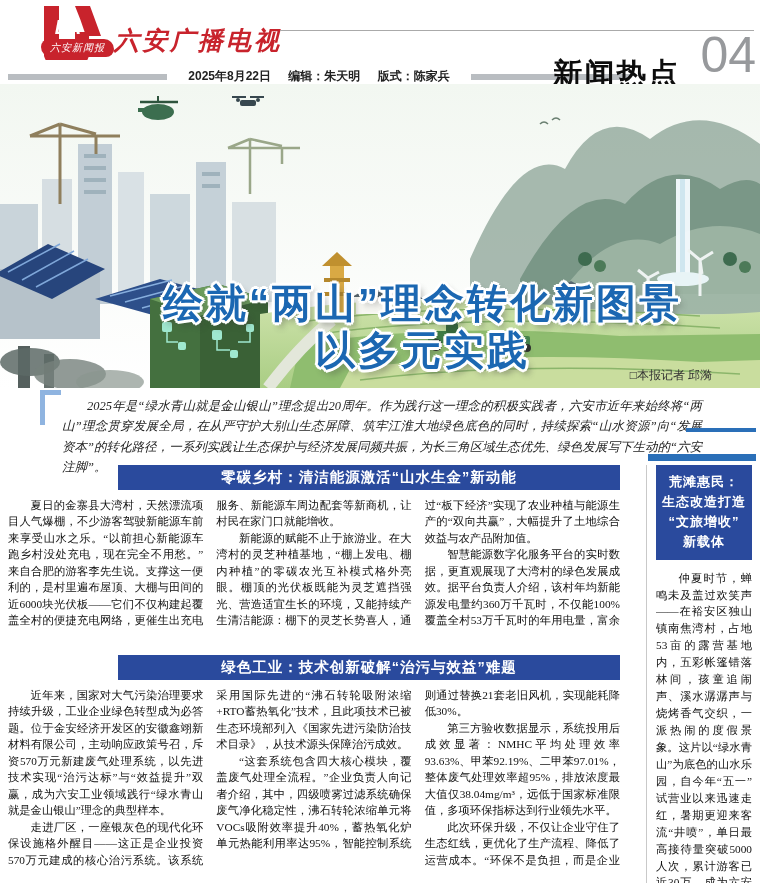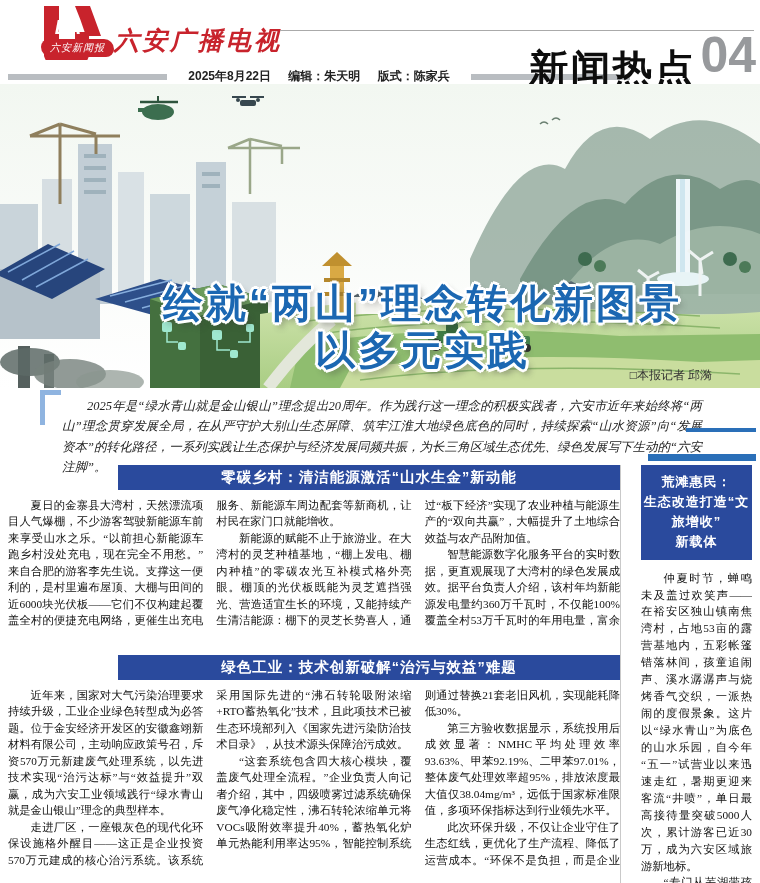--- a/index.html
+++ b/index.html
@@ -12,22 +12,22 @@
   .brand-script{position:absolute;left:114px;top:24px;color:#c8232c;font-size:25px;
     font-weight:700;font-style:italic;font-family:"Liberation Serif",serif;letter-spacing:3px;white-space:nowrap;}
   .brand-rule{position:absolute;left:280px;right:6px;top:30px;height:1px;background:#aaa;}
   .badge{position:absolute;left:41px;top:39px;background:#c8232c;color:#fff;font-size:10px;
     padding:2px 9px;border-radius:8px 10px 8px 10px;font-style:italic;letter-spacing:1px;}
   .dateline{position:absolute;left:8px;top:60px;width:622px;display:flex;align-items:center;}
   .dl-bar{height:6px;background:#b9bdc1;flex:1;}
   .dl-text{flex:none;margin:8px 14px;font-size:12px;font-weight:bold;color:#222;white-space:nowrap;}
   .dl-text span{margin:0 7px;}
   .section-label{position:absolute;right:4px;top:30px;display:flex;align-items:flex-start;}
-  .section-label .t{font-size:40px;font-weight:900;color:#0d0d0d;letter-spacing:2px;margin-top:12px;}
-  .section-label .n{font-size:50px;font-weight:700;color:#97999c;line-height:1;margin-left:4px;}
+  .section-label .t{font-size:30px;font-weight:900;color:#0d0d0d;letter-spacing:2px;margin-top:24px;}
+  .section-label .n{font-size:50px;font-weight:400;color:#97999c;line-height:1;margin-left:20px;}
 
   
   .hero{position:relative;height:304px;overflow:hidden;}
   .hero svg{display:block;}
   .headline{position:absolute;left:130px;right:45px;top:196px;text-align:center;
     color:#1b67b2;font-weight:900;letter-spacing:3px;line-height:47px;font-size:40px;
     text-shadow:-3px 0 0 #fff,3px 0 0 #fff,0 -3px 0 #fff,0 3px 0 #fff,
       -2px -2px 0 #fff,2px -2px 0 #fff,-2px 2px 0 #fff,2px 2px 0 #fff,4px 5px 6px rgba(60,60,60,.45);}
   .byline{position:absolute;right:48px;bottom:4px;font-size:12px;color:#333;
     font-family:"Liberation Serif",serif;}
@@ -45,21 +45,21 @@
   .content{display:flex;padding:0 8px;height:418px;box-sizing:border-box;}
   .main{width:612px;flex:none;}
   .banner{margin-left:110px;height:25px;background:#2a4a9d;color:#fff;font-weight:bold;
     font-size:14.5px;display:flex;align-items:center;justify-content:center;letter-spacing:1px;}
   .cols{column-count:3;column-gap:13px;column-fill:auto;overflow:hidden;margin-top:7px;
     font-family:"Liberation Serif",serif;font-size:11.3px;line-height:1.46;text-align:justify;color:#111;}
   .cols p{margin:0;text-indent:2em;}
   .cols-1{height:148px;margin-bottom:10px;}
   .cols-2{height:196px;}
 
-  .sidebar{flex:1;margin-left:0;border-left:1px solid #c9c9c9;padding-left:20px;box-sizing:border-box;}
+  .sidebar{flex:1;margin-left:26px;border-left:1px solid #c9c9c9;padding-left:9px;box-sizing:border-box;}
   .side-banner{background:#2a4a9d;color:#fff;font-weight:bold;font-size:13px;text-align:center;
     padding:7px 2px;line-height:1.55;white-space:pre-line;letter-spacing:1px;}
   .side-body{margin-top:10px;height:330px;overflow:hidden;
     font-family:"Liberation Serif",serif;font-size:11.3px;line-height:1.5;text-align:justify;color:#111;}
   .side-body p{margin:0;text-indent:2em;}
 </style>
 </head>
 <body>
 
 <div class="page">

